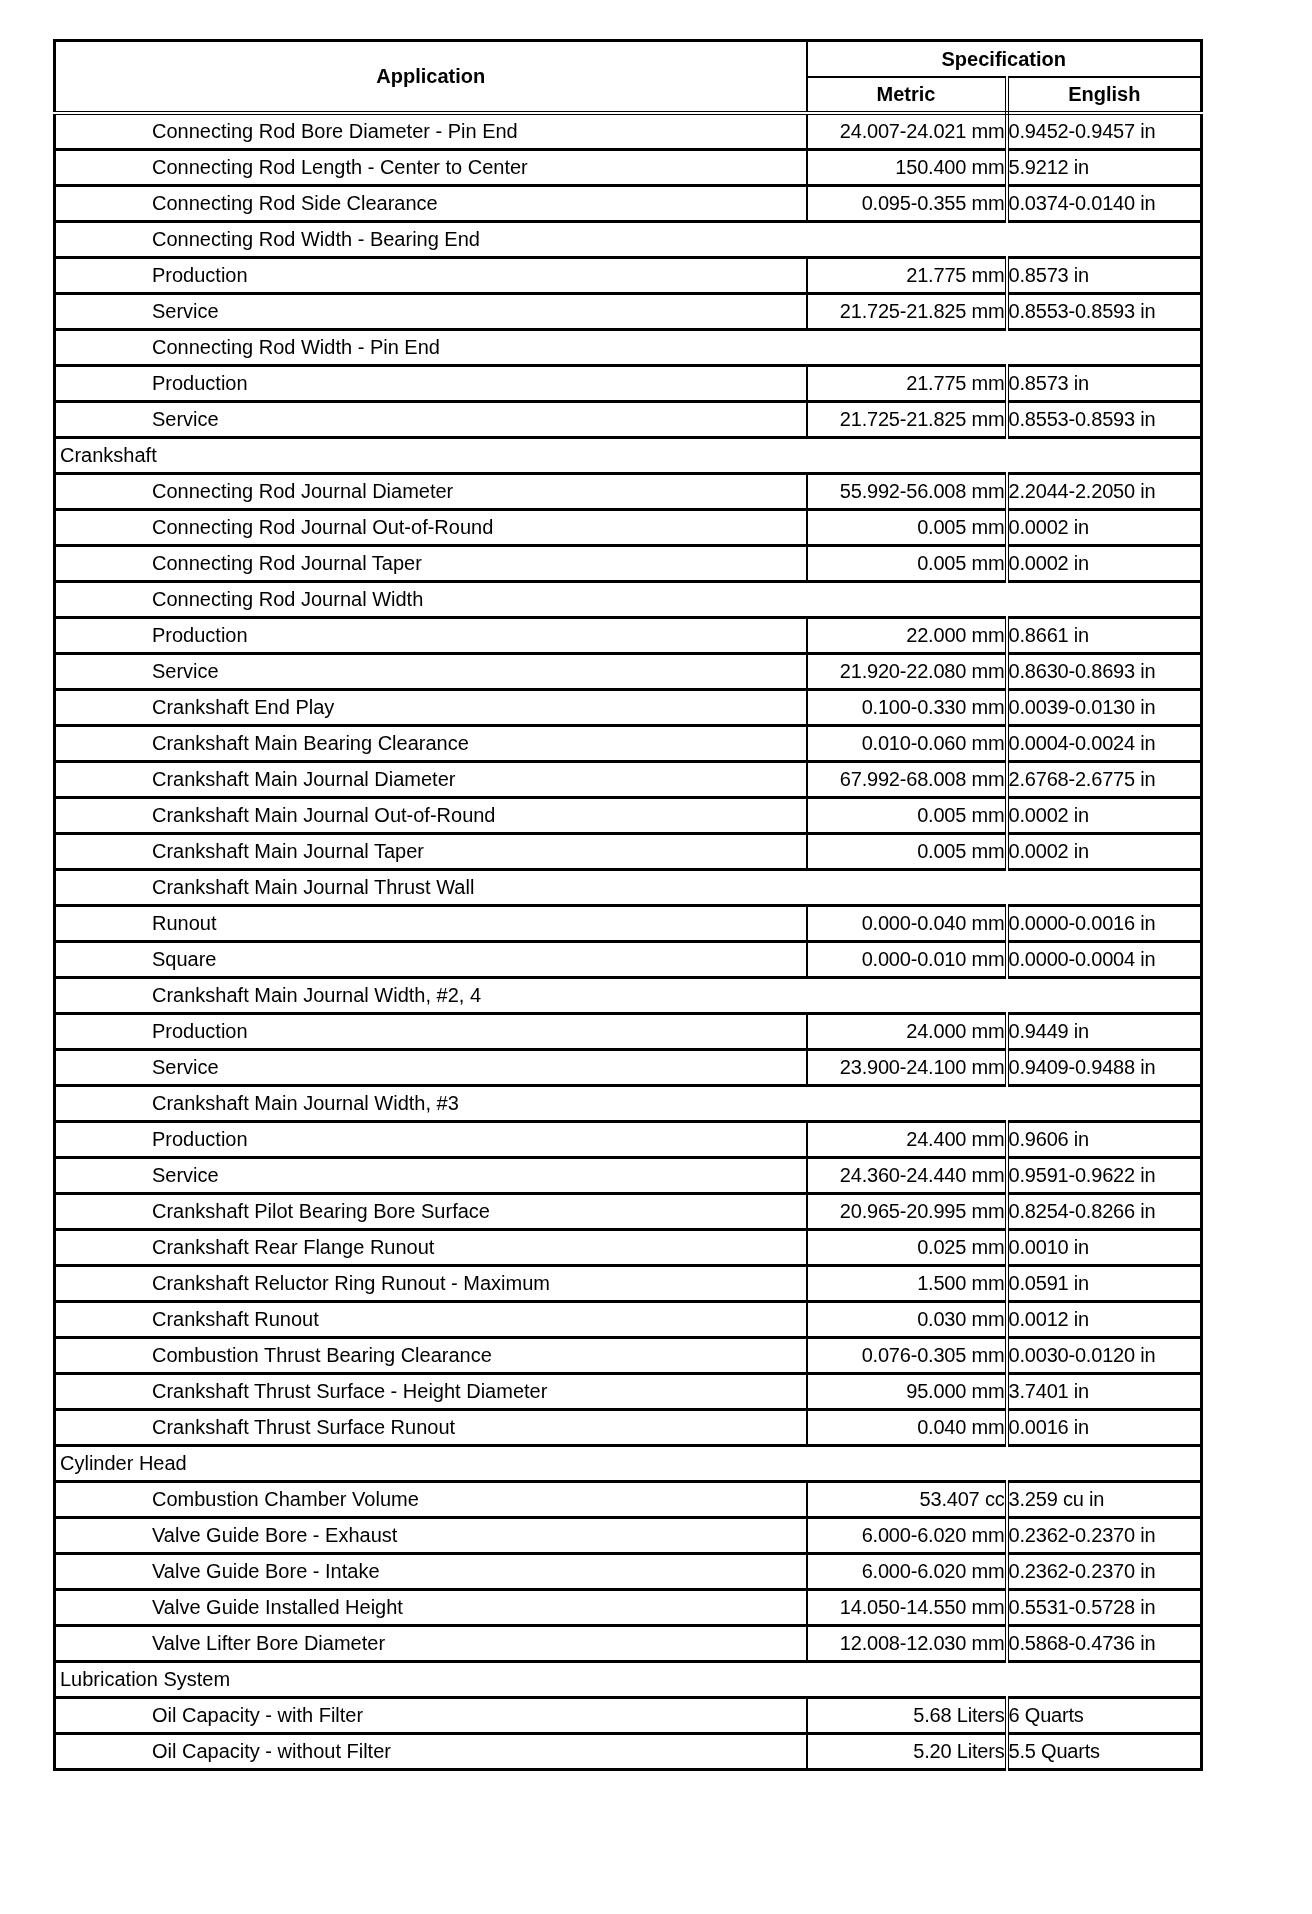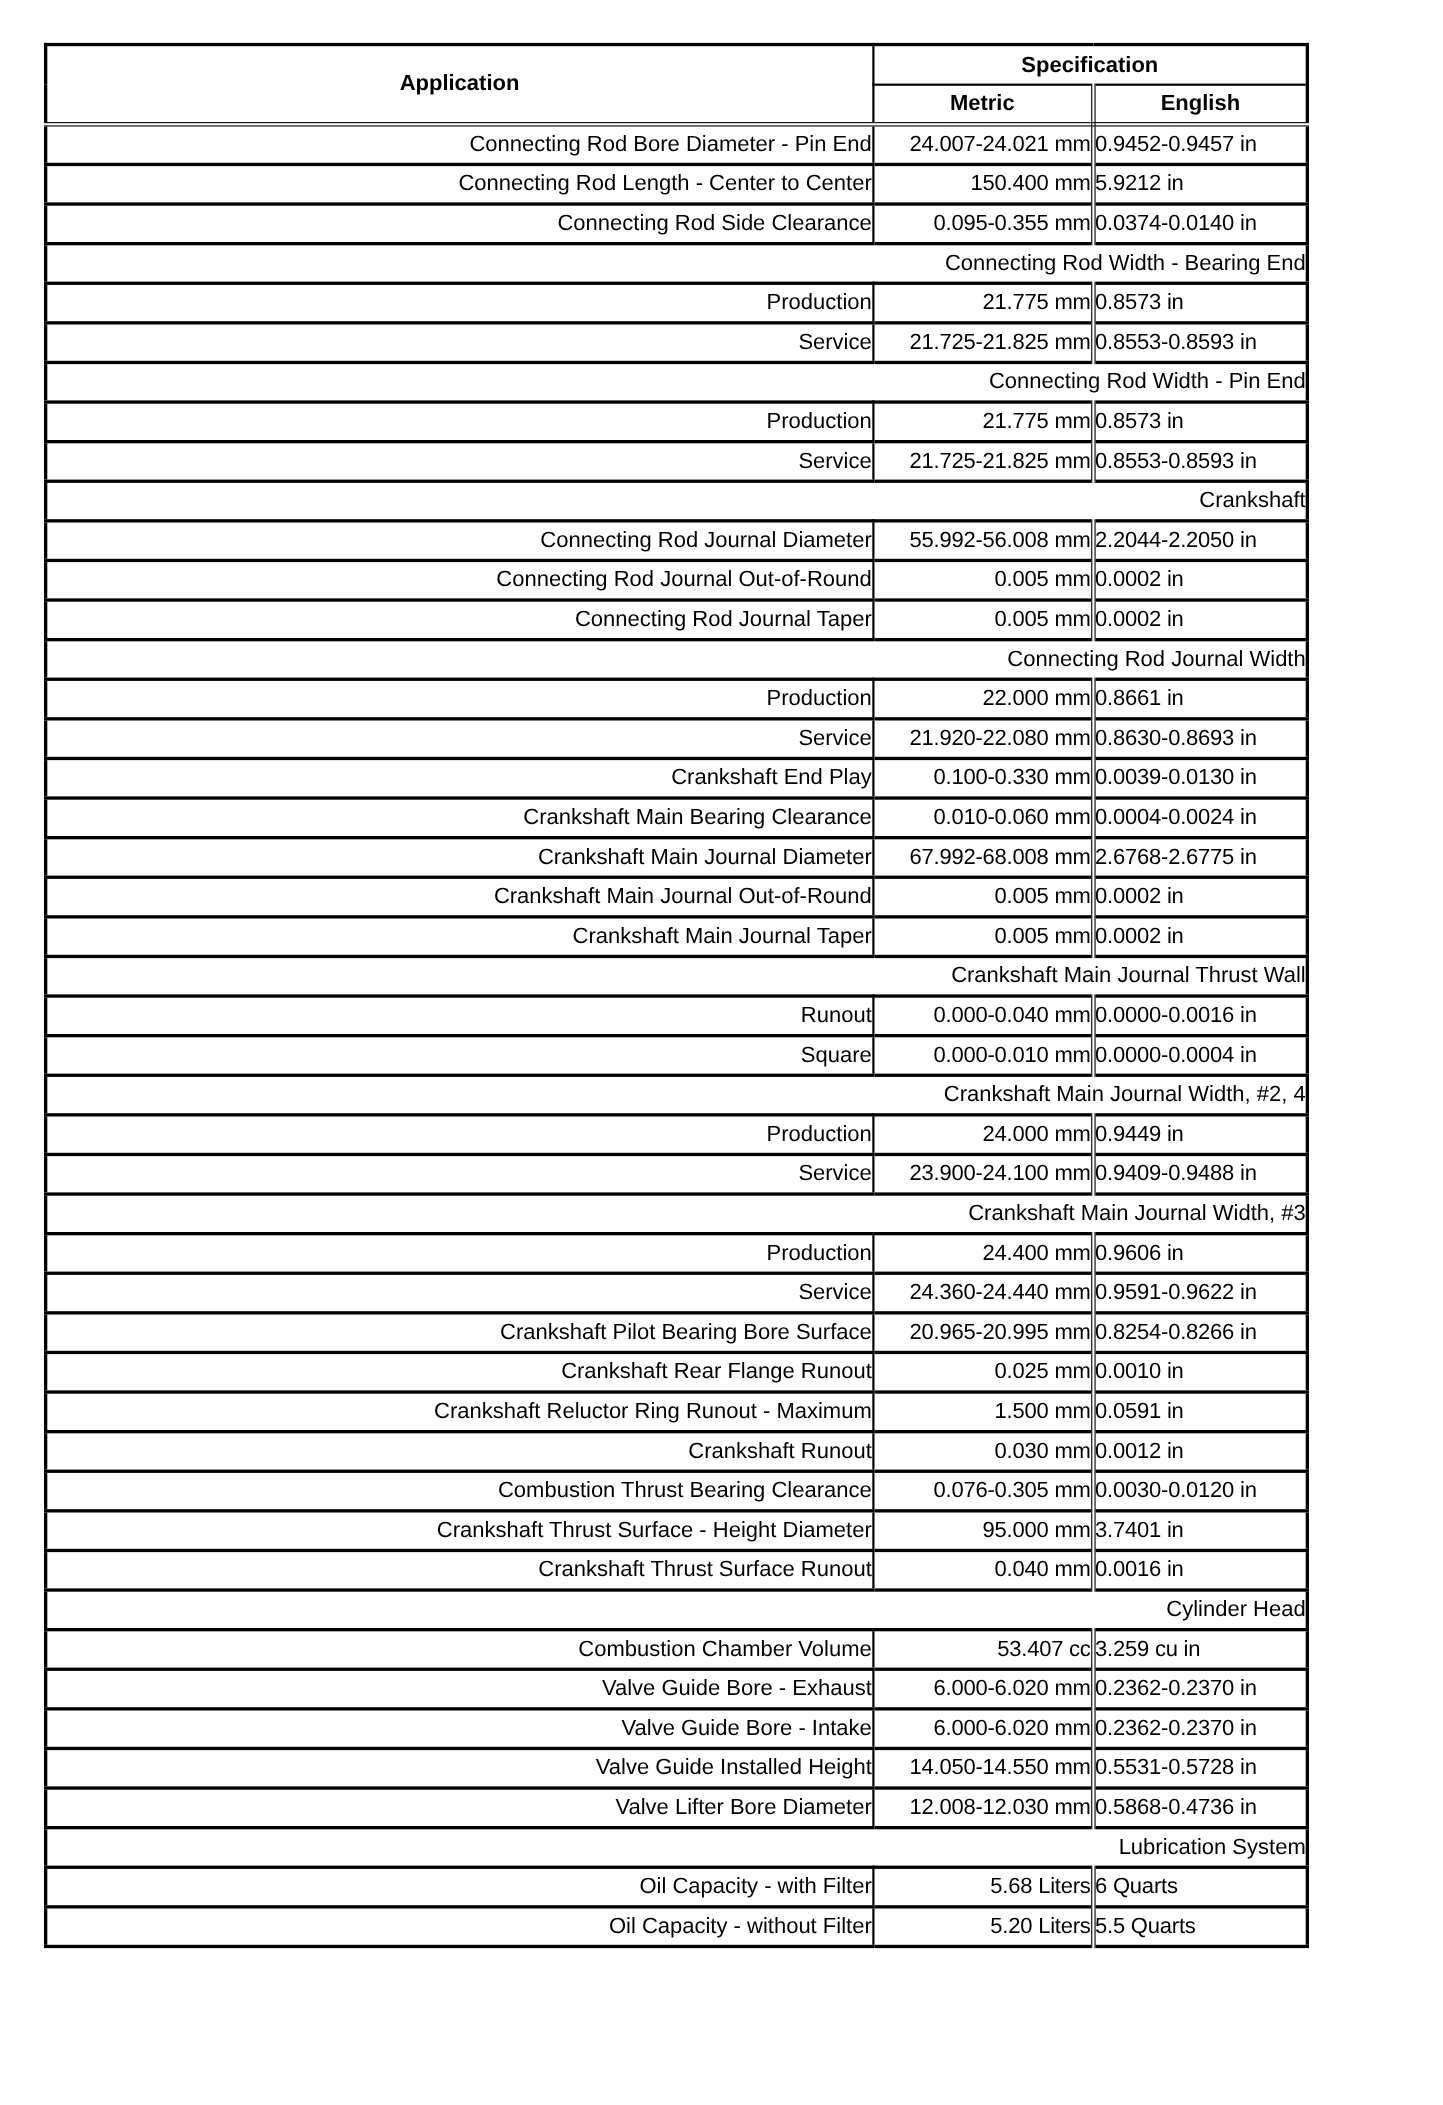--- a/index.html
+++ b/index.html
@@ -1,34 +1,34 @@
 <!DOCTYPE html>
 <html><head>
 <meta charset="utf-8">
 <style>
   html, body { margin: 0; padding: 0; background: #ffffff; }
   body { width: 1312px; height: 1914px; position: relative; overflow: hidden; font-family: "Liberation Sans", sans-serif; color: #000; }
   .spec-table {
-    position: absolute; left: 40px; top: 39px; width: 1147px;
+    position: absolute; left: 53px; top: 39px; width: 1147px;
     border-collapse: collapse; table-layout: fixed;
     border: 3px solid #000;
   }
   .spec-table col.c-app { width: 752px; }
   .spec-table col.c-met { width: 200px; }
   .spec-table col.c-eng { width: 195px; }
   .spec-table th, .spec-table td {
     border: 2px solid #000; padding: 0; height: 33px;
     font-size: 20px; line-height: 33px; white-space: nowrap; overflow: hidden;
   }
   .spec-table th { font-weight: bold; text-align: center; }
   .spec-table th.h-spec { height: 34px; border-bottom: 2px solid #000; text-align: center; }
   .spec-table th.h-app { border-bottom: 4px double #000; }
   .spec-table th.h-unit { height: 32px; border-bottom: 4px double #000; }
   .spec-table th.h-met { border-right: 4px double #000; margin-top: 45px; }
-  .spec-table td.app { text-align: right; padding-left: 96px; }
+  .spec-table td.app { text-align: left; padding-left: 96px; }
   .spec-table td.app.section { padding-left: 4px; }
   .spec-table td.met { text-align: right; border-right: 4px double #000; letter-spacing: -0.2px; }
   .spec-table td.eng { text-align: left; letter-spacing: -0.2px; }
   .spec-table tr.data-row td { border-top: 3px solid #000; border-bottom: 3px solid #000; }
 </style>
 </head>
 <body>
 
 <table class="spec-table">
   <colgroup>

